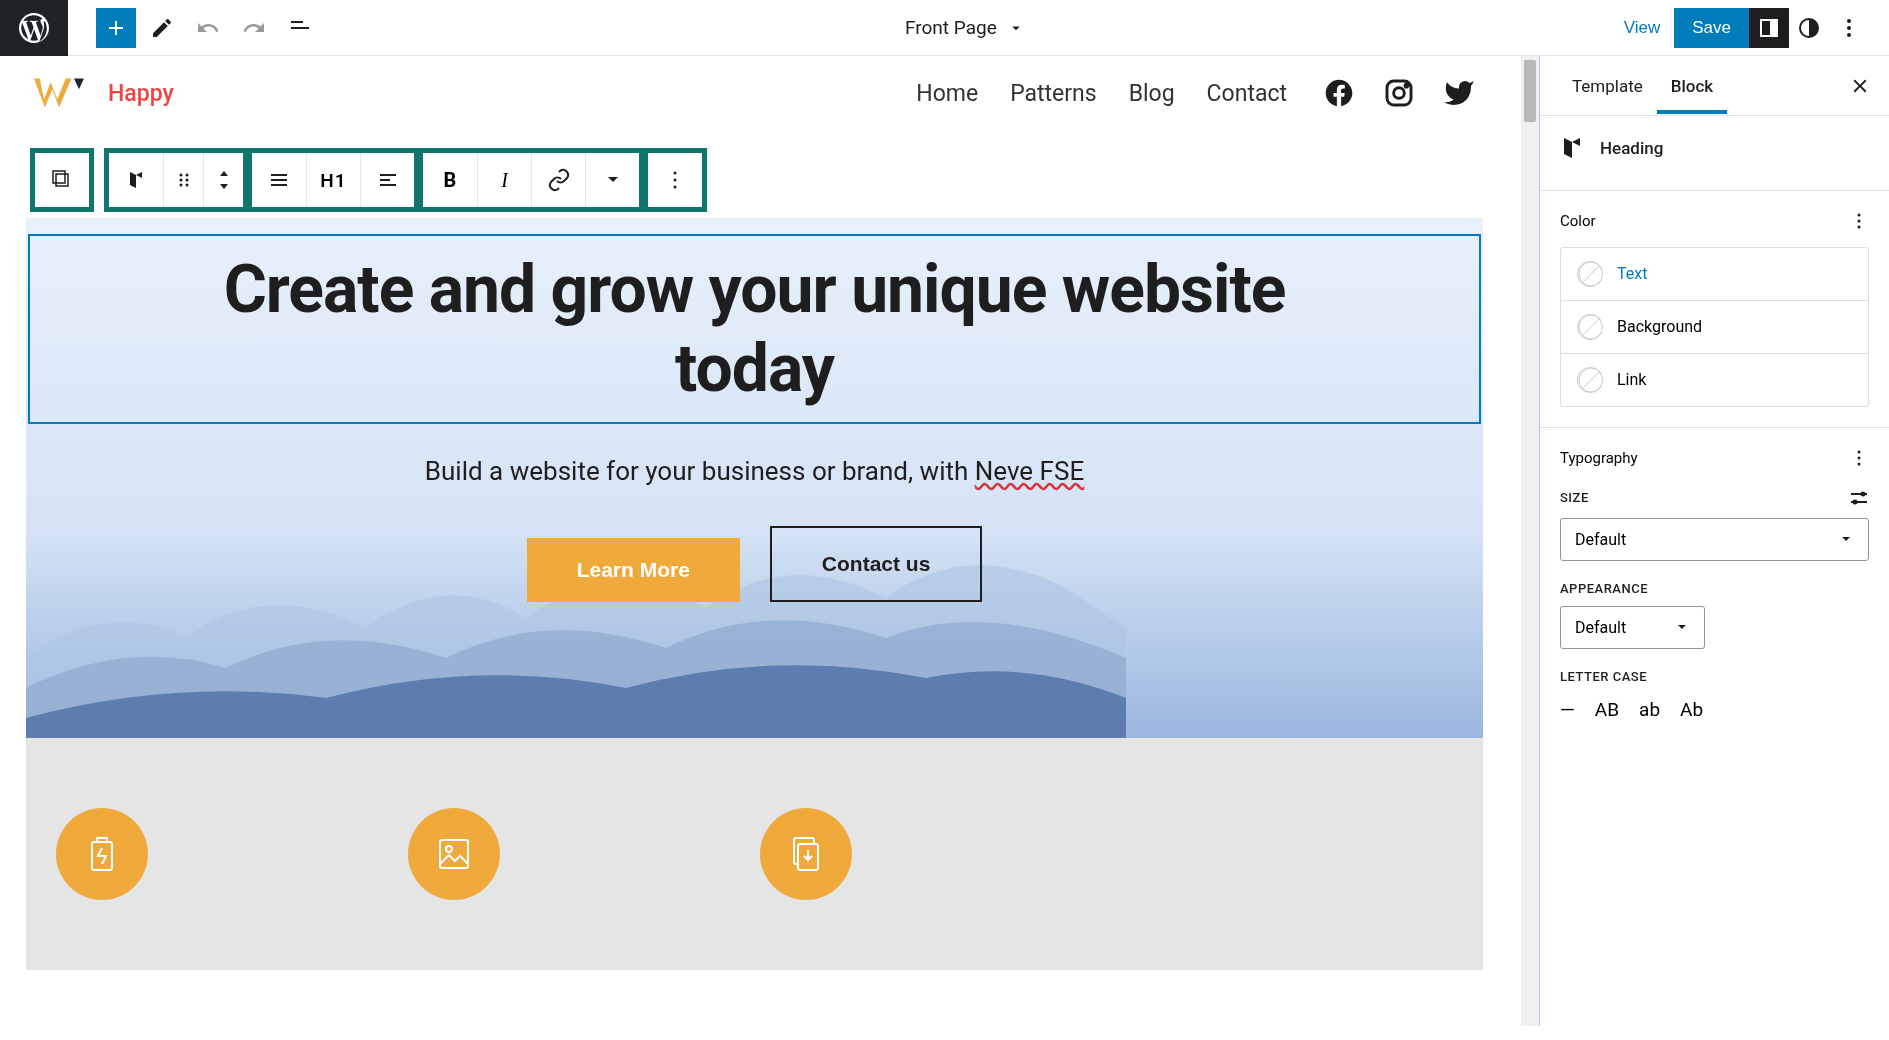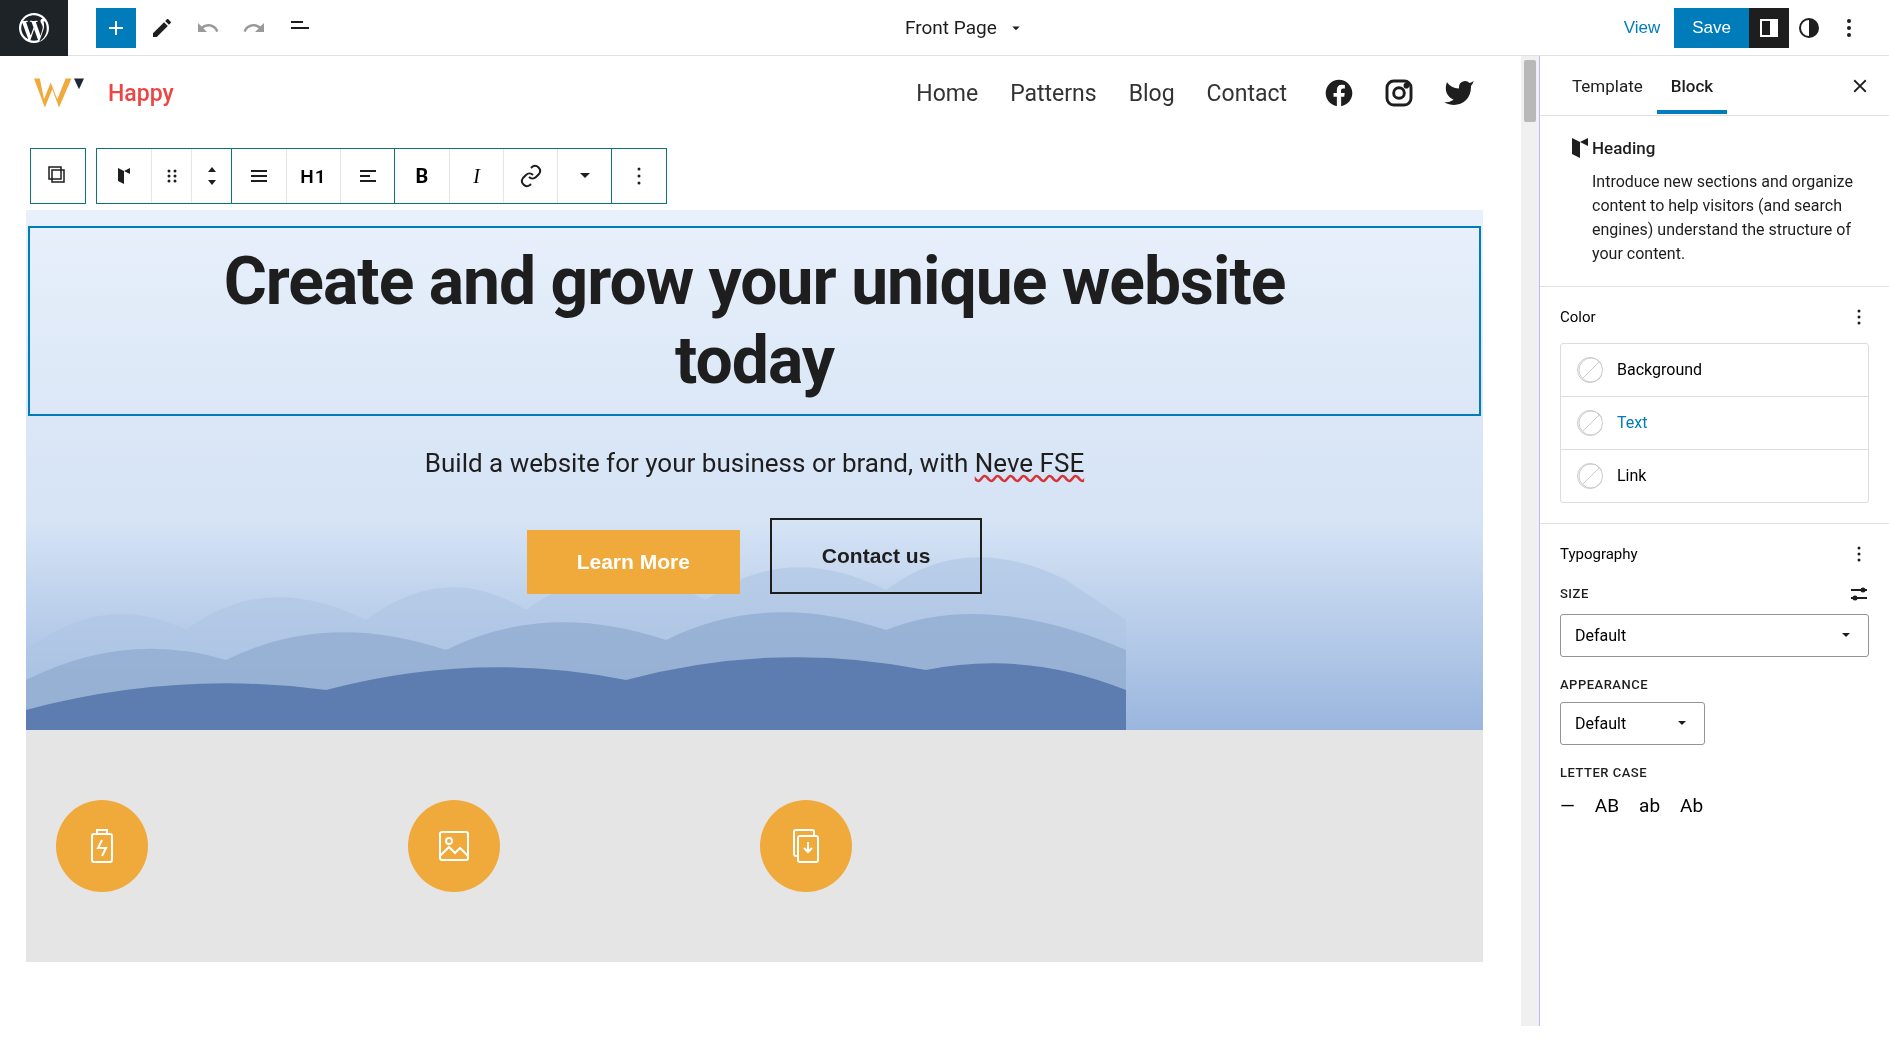--- a/index.html
+++ b/index.html
@@ -25,21 +25,21 @@
     .scrollbar-thumb { position: absolute; top: 4px; left: 3px; width: 12px; height: 62px; background: #b8b8b8; border-radius: 2px; }
     
     .site-header { display: flex; align-items: center; padding: 18px 30px; background: #fff; }
     .site-logo { width: 50px; height: 38px; margin-right: 24px; }
     .site-title { font-size: 23px; font-weight: 500; color: #ef4444; }
     .nav { display: flex; gap: 32px; margin-left: auto; }
     .nav a { font-size: 23px; color: #333; text-decoration: none; }
     .social { display: flex; gap: 28px; margin-left: 36px; }
     
     .block-toolbar { display: flex; margin: 18px 26px 6px 26px; }
-    .toolbar-group { display: flex; border: 1px solid #0f766e; background: #fff; }
+    .toolbar-group { display: flex; border: 5px solid #0f766e; background: #fff; }
     .toolbar-group + .toolbar-group { margin-left: -1px; }
     .toolbar-item { width: 54px; height: 54px; display: flex; align-items: center; justify-content: center; cursor: pointer; border-left: 1px solid rgba(0,0,0,0.1); }
     .toolbar-item:first-child { border-left: none; }
     .toolbar-item.narrow { width: 40px; }
     .h1-label { font-weight: 600; font-size: 19px; letter-spacing: 1px; }
     
     .hero { position: relative; margin: 4px 22px 0 22px; background: linear-gradient(to bottom, #e8f0fb 0%, #d5e3f5 60%, #9ab6de 100%); min-height: 520px; }
     .mountains { position: absolute; bottom: 0; left: 0; right: 0; height: 240px; }
     .hero-content { position: relative; padding-top: 16px; text-align: center; }
     .heading-block { border: 2px solid #007cba; margin: 0 2px; padding: 14px 120px; text-align: center; }
@@ -52,21 +52,21 @@
     
     .features { background: #e5e5e5; display: flex; gap: 260px; padding: 70px 30px; }
     .feature-circle { width: 92px; height: 92px; border-radius: 50%; background: #f0a93b; display: flex; align-items: center; justify-content: center; }
     
     .sidebar { width: 350px; border-left: 1px solid #c4b5fd; background: #fff; overflow-y: auto; }
     .sidebar-tabs { display: flex; align-items: center; border-bottom: 1px solid #e0e0e0; padding: 0 18px; height: 60px; }
     .sidebar-tab { padding: 18px 14px; font-size: 17px; color: #1e1e1e; cursor: pointer; }
     .sidebar-tab.active { font-weight: 500; border-bottom: 4px solid #007cba; padding-bottom: 14px; }
     .close-x { margin-left: auto; cursor: pointer; }
     
-    .block-info { display: flex; padding: 20px 20px; margin-left: 8px; }
+    .block-info { display: flex; gap: 16px; padding: 20px 20px; }
     .block-info-text { font-size: 16px; color: #1e1e1e; line-height: 1.5; }
     .block-info-title { font-size: 17px; font-weight: 500; margin-bottom: 8px; }
     
     .panel { border-top: 1px solid #e0e0e0; padding: 20px 20px; }
     .panel-header { display: flex; align-items: center; justify-content: space-between; }
     .panel-title { font-size: 15px; font-weight: 400; }
     .color-list { border: 1px solid #ddd; border-radius: 3px; margin-top: 16px; }
     .color-row { display: flex; align-items: center; gap: 14px; padding: 13px 16px; border-top: 1px solid #ddd; cursor: pointer; }
     .color-row:first-child { border-top: none; }
     .color-swatch { width: 26px; height: 26px; border-radius: 50%; border: 1px solid #ccc; display: flex; align-items: center; justify-content: center; }
@@ -312,51 +312,50 @@
           <path d="M19 6.41L17.59 5 12 10.59 6.41 5 5 6.41 10.59 12 5 17.59 6.41 19 12 13.41 17.59 19 19 17.59 13.41 12z"></path>
         </svg>
     </div>
 
     <div class="block-info">
       <svg width="24" height="24" fill="#1e1e1e" style="flex-shrink:0">
           <path d="M4 2l8 4v16l-8-4zm16 0l-8 4 8 4z"></path>
         </svg>
       <div class="block-info-text">
         <div class="block-info-title">Heading</div>
-        <div>Introduce new sections and organize content to help visitors (and search engines) understand the structure of your content.</div>
       </div>
     </div>
 
     <div class="panel">
       <div class="panel-header">
         <span class="panel-title">Color</span>
         <svg width="20" height="20" fill="#1e1e1e">
             <circle cx="10" cy="4" r="1.5"></circle>
             <circle cx="10" cy="10" r="1.5"></circle>
             <circle cx="10" cy="16" r="1.5"></circle>
           </svg>
       </div>
       <div class="color-list">
         <div class="color-row">
           <div class="color-swatch">
               <svg width="26" height="26">
                 <circle cx="13" cy="13" r="12" fill="none" stroke="#ccc"></circle>
                 <line x1="5" y1="21" x2="21" y2="5" stroke="#ccc"></line>
               </svg>
             </div>
-          <span class="color-label">Background</span>
+          <span class="color-label link">Text</span>
         </div>
         <div class="color-row">
           <div class="color-swatch">
               <svg width="26" height="26">
                 <circle cx="13" cy="13" r="12" fill="none" stroke="#ccc"></circle>
                 <line x1="5" y1="21" x2="21" y2="5" stroke="#ccc"></line>
               </svg>
             </div>
-          <span class="color-label link">Text</span>
+          <span class="color-label">Background</span>
         </div>
         <div class="color-row">
           <div class="color-swatch">
               <svg width="26" height="26">
                 <circle cx="13" cy="13" r="12" fill="none" stroke="#ccc"></circle>
                 <line x1="5" y1="21" x2="21" y2="5" stroke="#ccc"></line>
               </svg>
             </div>
           <span class="color-label">Link</span>
         </div>

